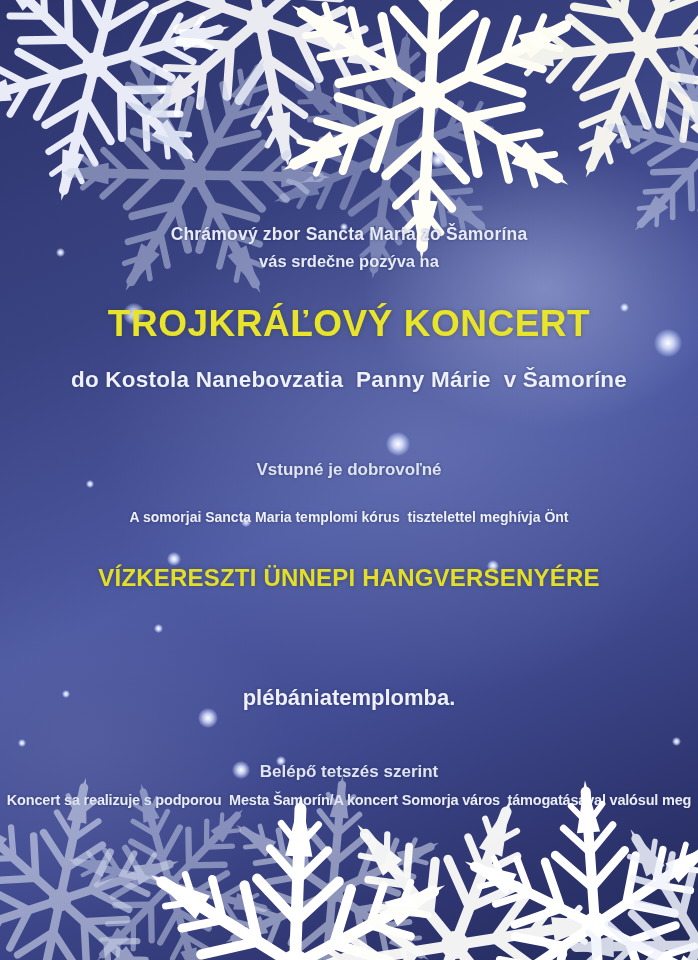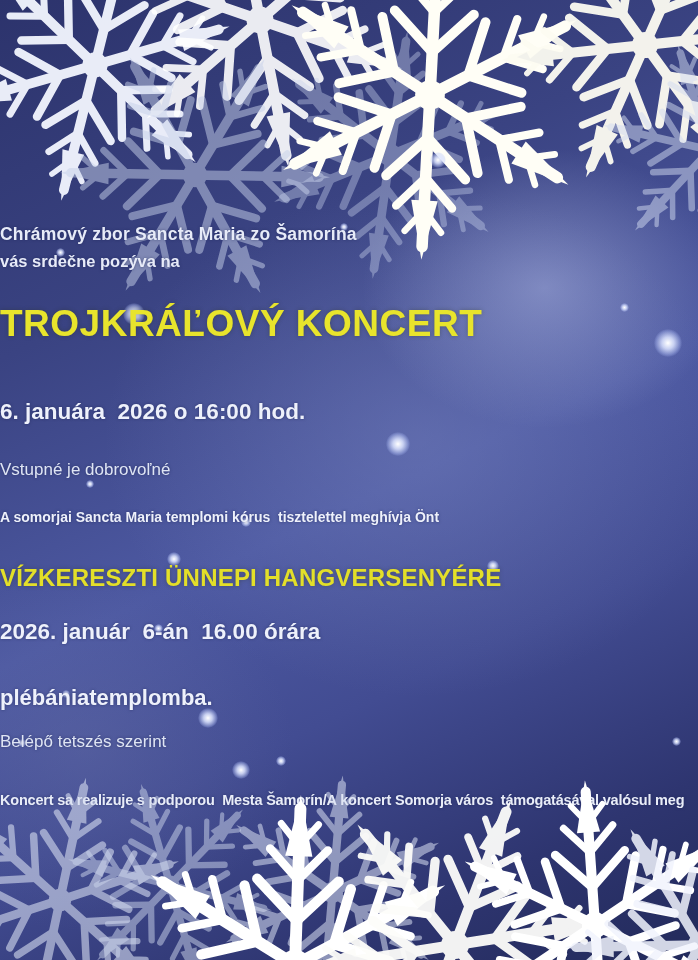--- a/index.html
+++ b/index.html
@@ -13,38 +13,38 @@
     margin:0 auto;
     overflow:hidden;
     background:
       radial-gradient(260px 200px at 78% 30%, rgba(170,180,225,0.55), rgba(170,180,225,0) 70%),
       radial-gradient(420px 340px at 60% 46%, rgba(120,132,190,0.45), rgba(120,132,190,0) 75%),
       radial-gradient(300px 260px at 12% 78%, rgba(110,118,170,0.30), rgba(110,118,170,0) 70%),
       linear-gradient(155deg, #2c336c 0%, #3a4382 28%, #4d59a2 52%, #424c92 68%, #2e3570 86%, #222a5a 100%);
   }
   .line{
     position:absolute;left:0;right:0;
-    text-align:left;
+    text-align:center;
     color:#eef1fb;
     white-space:pre;
     text-shadow:0 0 3px rgba(25,32,80,.55);
     font-weight:bold;
   }
   .intro1{top:224px;font-size:17.5px;letter-spacing:.2px;color:#e7ebf8;}
   .intro2{top:252px;font-size:16.5px;color:#e7ebf8;}
   .title-sk{top:303px;font-size:37px;letter-spacing:.5px;color:#e8e42c;text-shadow:0 0 4px rgba(40,45,20,.35);}
   .venue-sk{top:367px;font-size:22.5px;letter-spacing:.2px;}
   .date-sk{top:399px;font-size:22.5px;}
-  .adm-sk{top:460px;font-size:17px;font-weight:400;color:#dfe5f4;}
+  .adm-sk{top:460px;font-size:17px;font-weight:700;color:#dfe5f4;}
   .invite-hu{top:509px;font-size:14px;}
   .title-hu{top:564px;font-size:24px;letter-spacing:.2px;color:#e3df29;text-shadow:0 0 4px rgba(40,45,20,.35);}
   .date-hu{top:619px;font-size:22.5px;}
   .venue-hu1{top:651px;font-size:21.5px;}
   .venue-hu2{top:685px;font-size:22px;}
-  .adm-hu{top:732px;font-size:17px;font-weight:400;color:#dfe5f4;}
+  .adm-hu{top:762px;font-size:17px;font-weight:700;color:#dfe5f4;}
   .footer{top:792px;font-size:14.5px;letter-spacing:-.2px;color:#e9edf8;font-weight:600;}
 
   .flake{position:absolute;pointer-events:none;}
   .star{
     position:absolute;border-radius:50%;
     background:radial-gradient(circle, #ffffff 0%, rgba(220,228,255,.85) 30%, rgba(180,195,250,.35) 60%, rgba(180,195,250,0) 72%);
     pointer-events:none;
   }
   
   .fk1{left:-45px;top:-75px;width:280px;height:280px;color:#f3f6ff;opacity:.95;transform:rotate(14deg);}
@@ -145,25 +145,24 @@
   <span class="star st13"></span>
   <span class="star st14"></span>
   <span class="star st15"></span>
   <span class="star st16"></span>
   <span class="star st17"></span>
   <span class="star st18"></span>
 
   <div class="line intro1">Chrámový zbor Sancta Maria zo Šamorína</div>
   <div class="line intro2">vás srdečne pozýva na</div>
   <div class="line title-sk">TROJKRÁĽOVÝ KONCERT</div>
-  <div class="line date-sk">6. januára  2026 o 16:00 hod.</div>
+  <div class="line venue-sk">do Kostola Nanebovzatia  Panny Márie  v Šamoríne</div>
   <div class="line adm-sk">Vstupné je dobrovoľné</div>
   <div class="line invite-hu">A somorjai Sancta Maria templomi kórus  tisztelettel meghívja Önt</div>
   <div class="line title-hu">VÍZKERESZTI ÜNNEPI HANGVERSENYÉRE</div>
-  <div class="line date-hu">2026. január  6-án  16.00 órára</div>
   <div class="line venue-hu2">plébániatemplomba.</div>
   <div class="line adm-hu">Belépő tetszés szerint</div>
   <div class="line footer">Koncert sa realizuje s podporou  Mesta Šamorín/A koncert Somorja város  támogatásával valósul meg</div>
 
   <svg class="flake fk8" viewBox="-100 -100 200 200">
       <use href="#flake-shape"></use>
     </svg>
   <svg class="flake fk9" viewBox="-100 -100 200 200">
       <use href="#flake-shape"></use>
     </svg>

